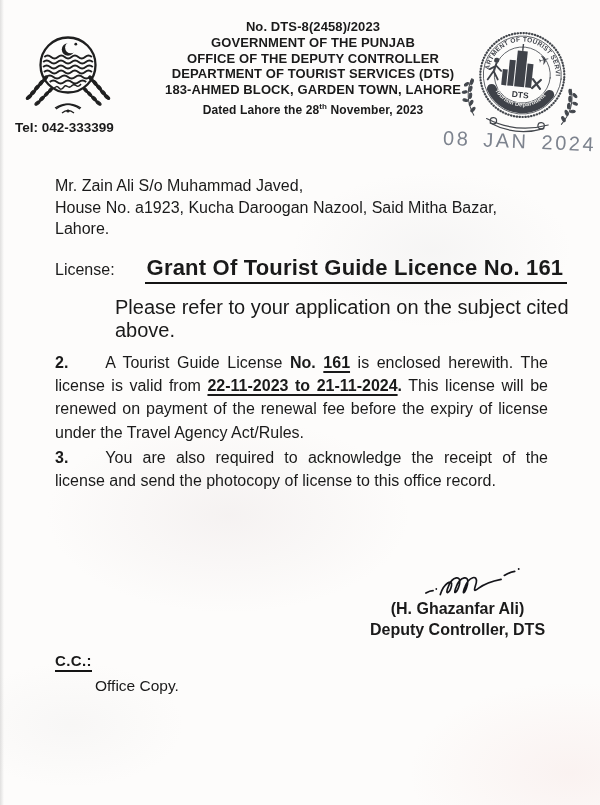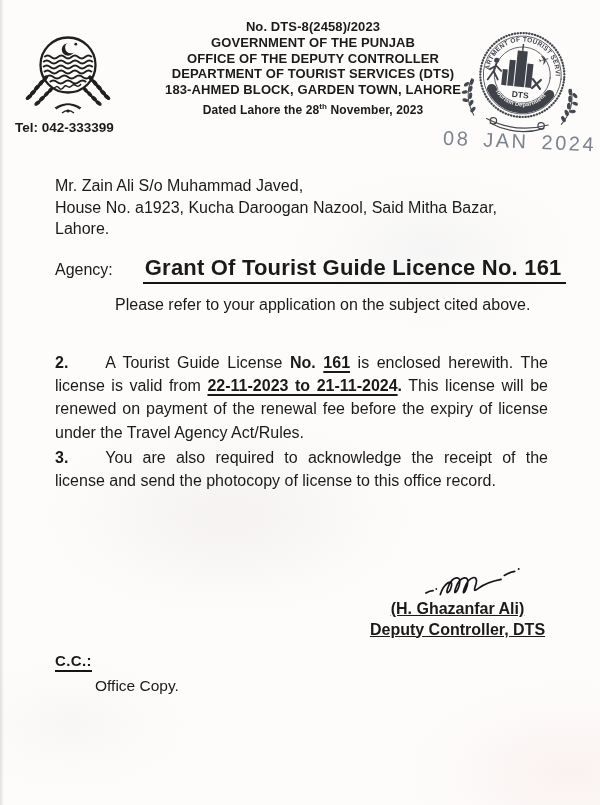--- a/index.html
+++ b/index.html
@@ -31,34 +31,34 @@
     transform:rotate(2.5deg); font-weight:400; }
 
   
   .recipient { position:absolute; left:55px; top:175px; font-size:16px; line-height:21.5px; }
 
   
   .subject-row { position:absolute; left:55px; top:255px; display:flex; align-items:baseline; font-size:16px; }
   .subject-title { margin-left:30px; font-size:22px; font-weight:bold; letter-spacing:0.2px;
     border-bottom:2.5px solid #141414; padding:0 4px 1px 2px; }
 
-  .intro { position:absolute; left:115px; top:296px; font-size:16px; }
+  .intro { position:absolute; left:115px; top:296px; font-size:20px; }
 
   .para { position:absolute; left:55px; width:493px; text-align:justify; font-size:16px; line-height:23.2px; }
   .p2 { top:335px; }
   .p3 { top:430px; }
   .pnum { font-weight:bold; }
   .ptab { display:inline-block; width:37px; }
   .b  { font-weight:bold; }
   .bu { font-weight:bold; text-decoration:underline; text-decoration-thickness:2px; text-underline-offset:2.5px; }
 
   
   .sig { position:absolute; left:350px; top:561px; width:215px; text-align:center; }
   .sig-scribble { display:block; width:135px; height:40px; margin:0 auto -2px 62px; }
-  .sig-name, .sig-title { font-weight:bold; font-size:16px; line-height:20.5px;text-decoration:underline; }
+  .sig-name, .sig-title { font-weight:bold; font-size:16px; line-height:20.5px; }
 
   
   .cc { position:absolute; left:55px; top:652px; }
   .cc-label { display:inline-block; font-weight:bold; font-size:15px; letter-spacing:0.4px;
     border-bottom:2px solid #141414; padding-bottom:1px; }
   .cc-item { margin:5px 0 0 40px; font-size:15.5px; }
 </style>
 </head>
 <body>
 
@@ -163,21 +163,21 @@
 
   <div class="stamp-date">08 JAN 2024</div>
 
   <div class="recipient">
     <div>Mr. Zain Ali S/o Muhammad Javed,</div>
     <div>House No. a1923, Kucha Daroogan Nazool, Said Mitha Bazar,</div>
     <div>Lahore.</div>
   </div>
 
   <div class="subject-row">
-    <span>Agency:</span>
+    <span>License:</span>
     <span class="subject-title">Grant Of Tourist Guide Licence No. 161</span>
   </div>
 
   <div class="intro">Please refer to your application on the subject cited above.</div>
 
   <p class="para p2"><span class="pnum">2.</span><span class="ptab"></span><span>A Tourist Guide License </span><span class="b">No. </span><span class="bu">161</span><span> is enclosed herewith.  The license is valid from </span><span class="bu">22-11-2023 to 21-11-2024</span><span class="b">.</span><span> This license will be renewed on payment of the renewal fee before the expiry of license under the Travel Agency Act/Rules.</span></p>
 
   <p class="para p3"><span class="pnum">3.</span><span class="ptab"></span><span>You are also required to acknowledge the receipt of the license and send the photocopy of license to this office record.</span></p>
 
   <div class="sig">

